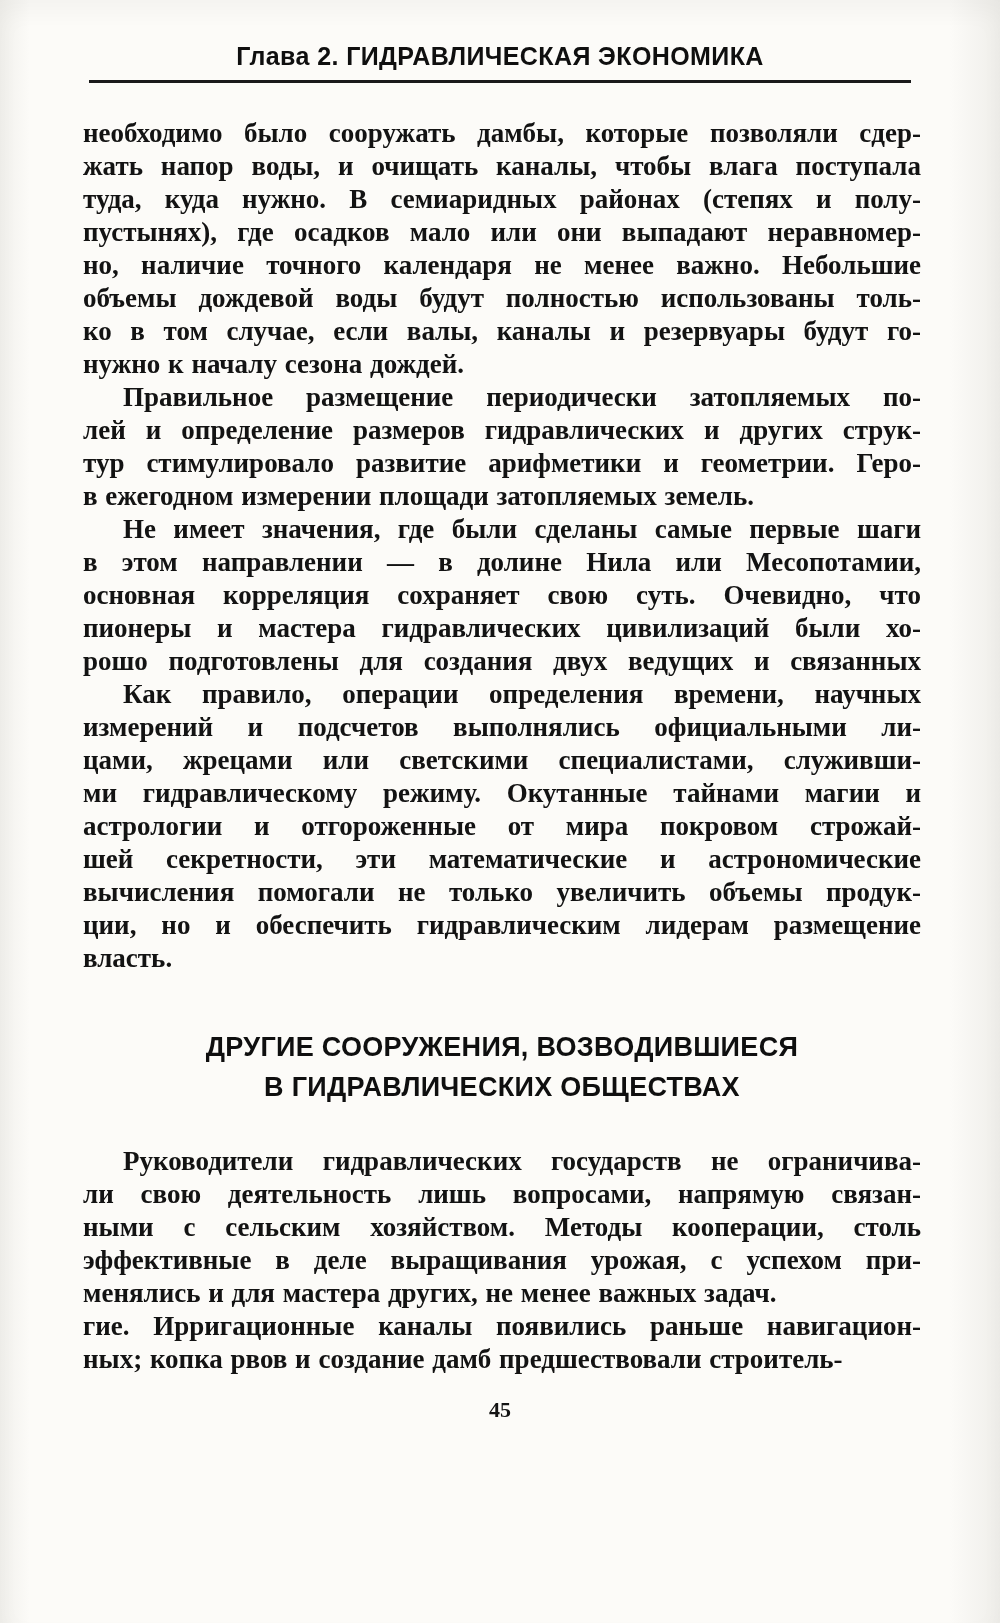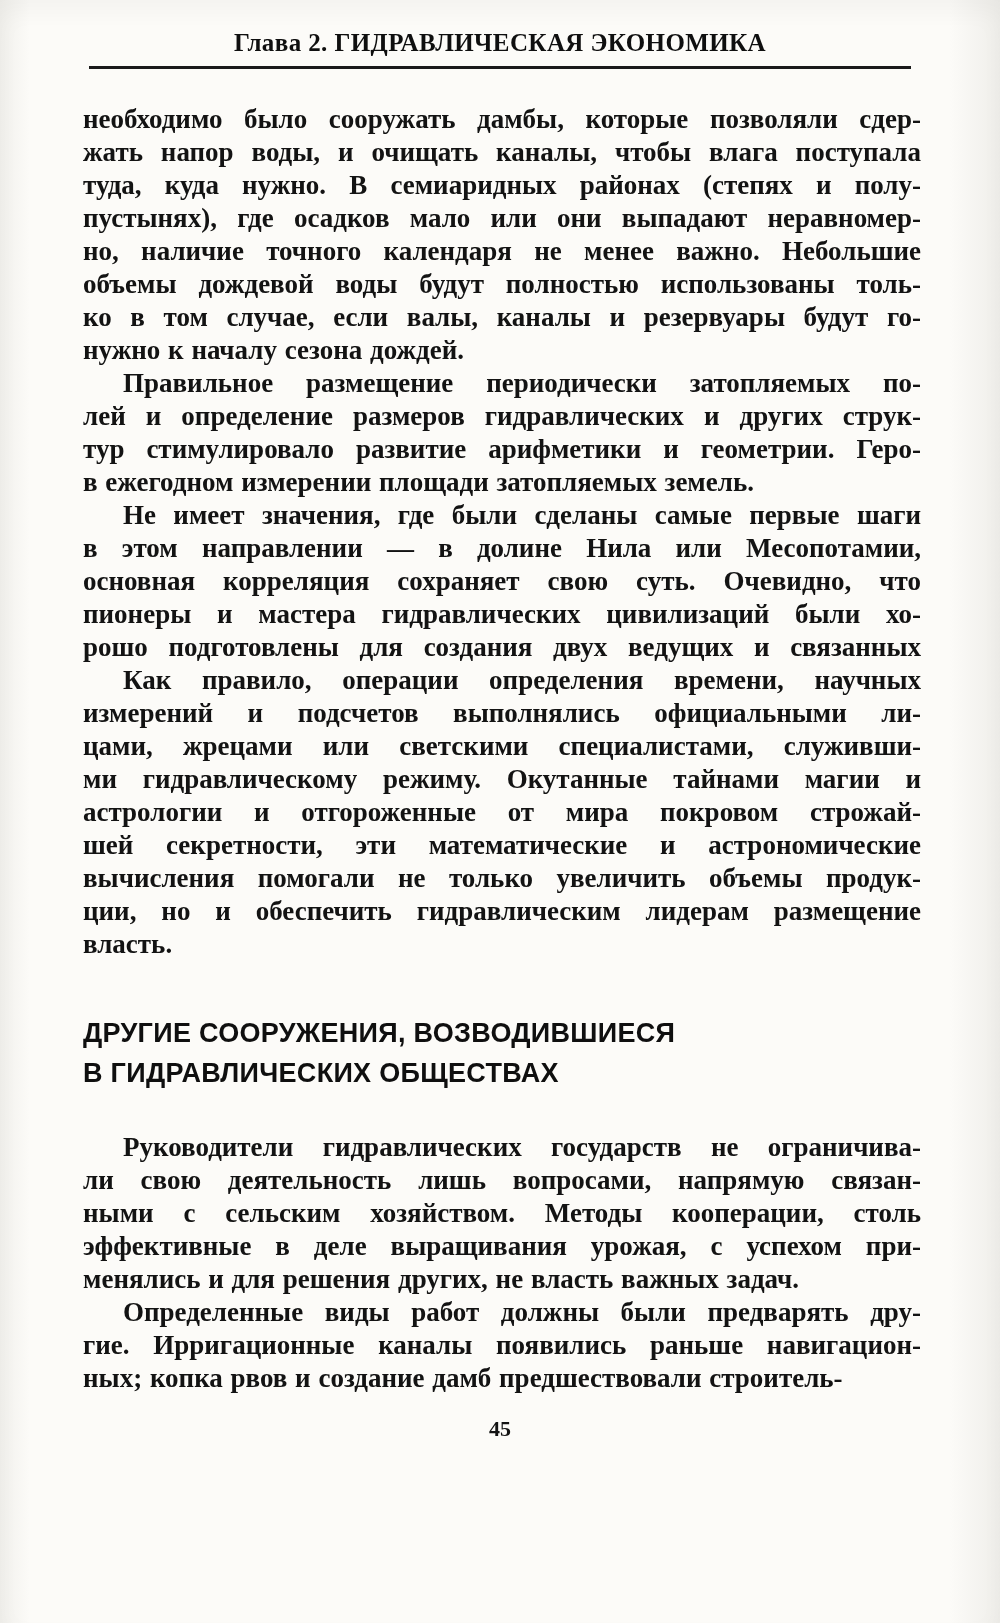--- a/index.html
+++ b/index.html
@@ -15,23 +15,23 @@
   .page {
     position: relative;
     width: 1000px;
     height: 1623px;
     background: linear-gradient(90deg, #f1f0ec 0%, #fcfbf8 3%, #fcfbf8 95%, #efeeea 100%);
     box-shadow: inset 0 12px 22px rgba(0,0,0,0.035);
     overflow: hidden;
     color: #141414;
   }
   .running-head {
-    padding-top: 29px;
+    padding-top: 42px;
     text-align: center;
-    font-family: Liberation Serif, serif;
+    font-family: Liberation Sans, sans-serif;
     font-weight: bold;
     font-size: 25px;
     letter-spacing: 0.4px;
     color: #0f0f0f;
   }
   .head-rule {
     width: 822px;
     height: 3px;
     background: #1a1a1a;
     margin: 9px auto 0 auto;
@@ -64,21 +64,21 @@
   }
   .line.last::after {
     content: none;
   }
   .line.indent {
     text-indent: 40px;
   }
   .section-heading {
     margin-top: 52px;
     margin-bottom: 38px;
-    text-align: left;
+    text-align: center;
     font-family: "Liberation Sans", sans-serif;
   }
   .heading-line {
     font-size: 27px;
     font-weight: bold;
     line-height: 40px;
     letter-spacing: 0.3px;
     color: #0f0f0f;
   }
   .page-number {
@@ -132,22 +132,21 @@
       </div>
       <div class="section-heading">
         <div class="heading-line">ДРУГИЕ СООРУЖЕНИЯ, ВОЗВОДИВШИЕСЯ</div>
         <div class="heading-line">В ГИДРАВЛИЧЕСКИХ ОБЩЕСТВАХ</div>
       </div>
       <div class="paragraph">
         <div class="line indent">Руководители гидравлических государств не ограничива-</div>
         <div class="line">ли свою деятельность лишь вопросами, напрямую связан-</div>
         <div class="line">ными с сельским хозяйством. Методы кооперации, столь</div>
         <div class="line">эффективные в деле выращивания урожая, с успехом при-</div>
-        <div class="line last">менялись и для решения других, не власть важных задач.</div>
+        <div class="line last">менялись и для мастера других, не менее важных задач.</div>
       </div>
       <div class="paragraph">
-        <div class="line indent">Определенные виды работ должны были предварять дру-</div>
         <div class="line">гие. Ирригационные каналы появились раньше навигацион-</div>
         <div class="line last">ных; копка рвов и создание дамб предшествовали строитель-</div>
       </div>
     </div>
   <div class="page-number">45</div>
 </div>
 
 </body></html>

